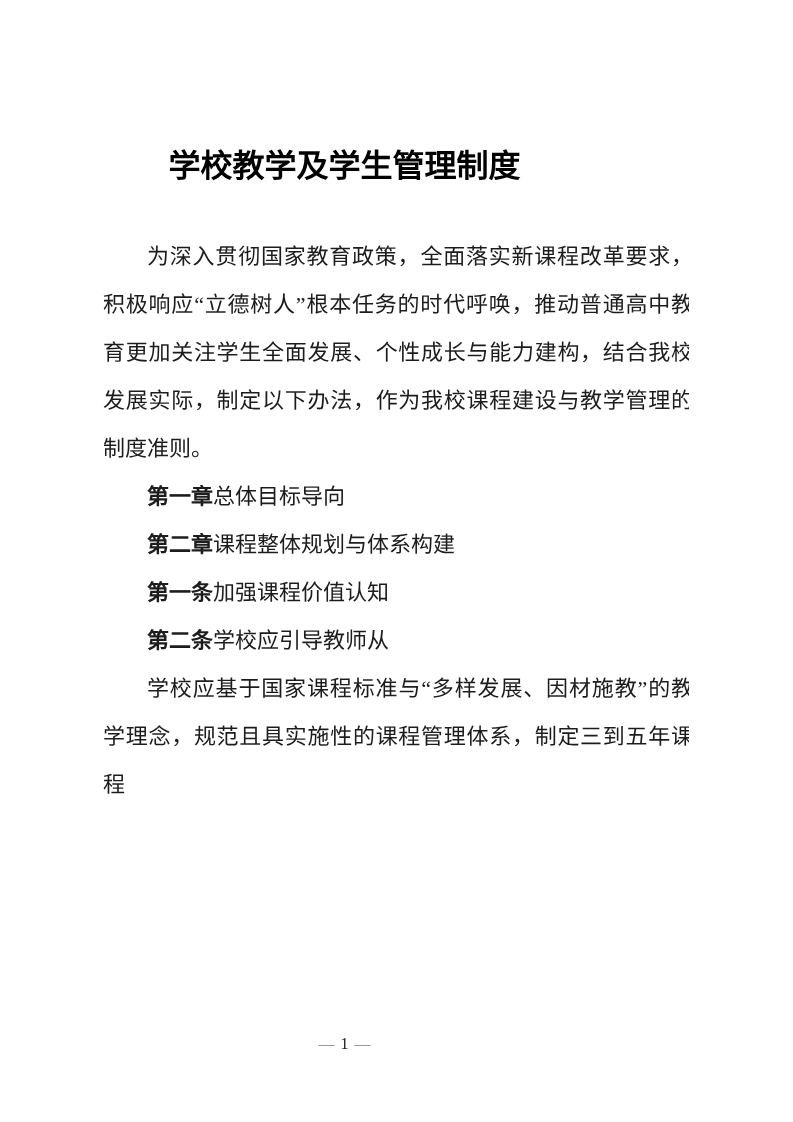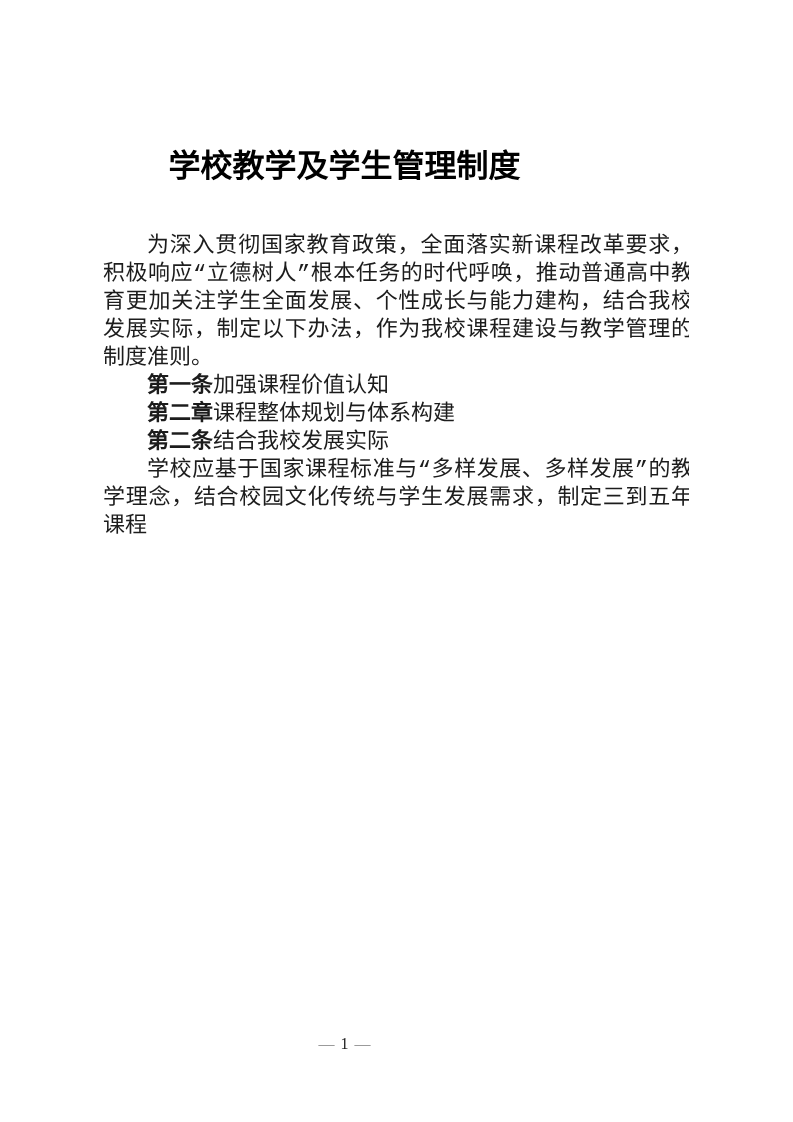--- a/index.html
+++ b/index.html
@@ -29,23 +29,22 @@
     font-size: 32px;
     line-height: 44px;
     color: #000000;
   }
   .doc-body {
     position: absolute;
     left: 103px;
     top: 233px;
     width: 590px;
     font-size: 22px;
-    line-height: 28px;
+    line-height: 48px;
     letter-spacing: 0;
-    font-family: Liberation Mono, monospace;
   }
   .doc-body p {
     margin: 0;
     padding: 0;
     text-indent: 44px;
   }
   .para {
     text-align: justify;
     text-justify: inter-ideograph;
   }
@@ -77,30 +76,31 @@
 <body>
 
 <div class="page">
 
   <h1 class="doc-title">学校教学及学生管理制度</h1>
 
   <div class="doc-body">
 
     <p class="para">为深入贯彻国家教育政策，全面落实新课程改革要求，积极响应“立德树人”根本任务的时代呼唤，推动普通高中教育更加关注学生全面发展、个性成长与能力建构，结合我校发展实际，制定以下办法，作为我校课程建设与教学管理的制度准则。</p>
 
+    <p class="heading"><span class="num">第一章</span><span>总体目标导向</span></p>
 
+
+    <p class="heading"><span class="num">第二章</span><span>课程整体规划与体系构建</span></p>
 
     <p class="heading"><span class="num">第一条</span><span>加强课程价值认知</span></p>
 
-    <p class="heading"><span class="num">第二章</span><span>课程整体规划与体系构建</span></p>
 
+    <p class="heading"><span class="num">第二条</span><span>学校应引导教师从</span></p>
 
-    <p class="heading"><span class="num">第二条</span><span>结合我校发展实际</span></p>
-
-    <p class="para">学校应基于国家课程标准与“多样发展、多样发展”的教学理念，结合校园文化传统与学生发展需求，制定三到五年课程</p>
+    <p class="para">学校应基于国家课程标准与“多样发展、因材施教”的教学理念，规范且具实施性的课程管理体系，制定三到五年课程</p>
 
   </div>
 
   <div class="page-footer">
     <span class="dash">—</span><span class="page-num">1</span><span class="dash">—</span>
   </div>
 
 </div>
 
 </body></html>

